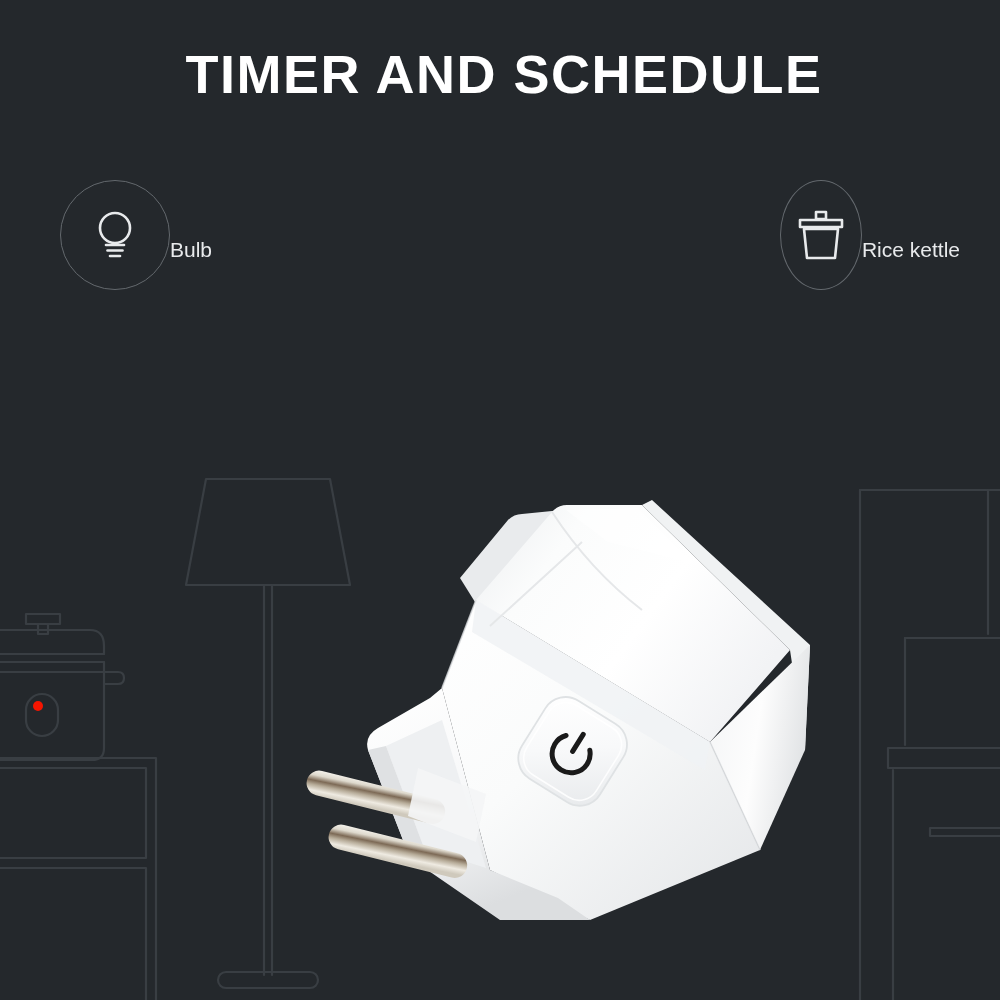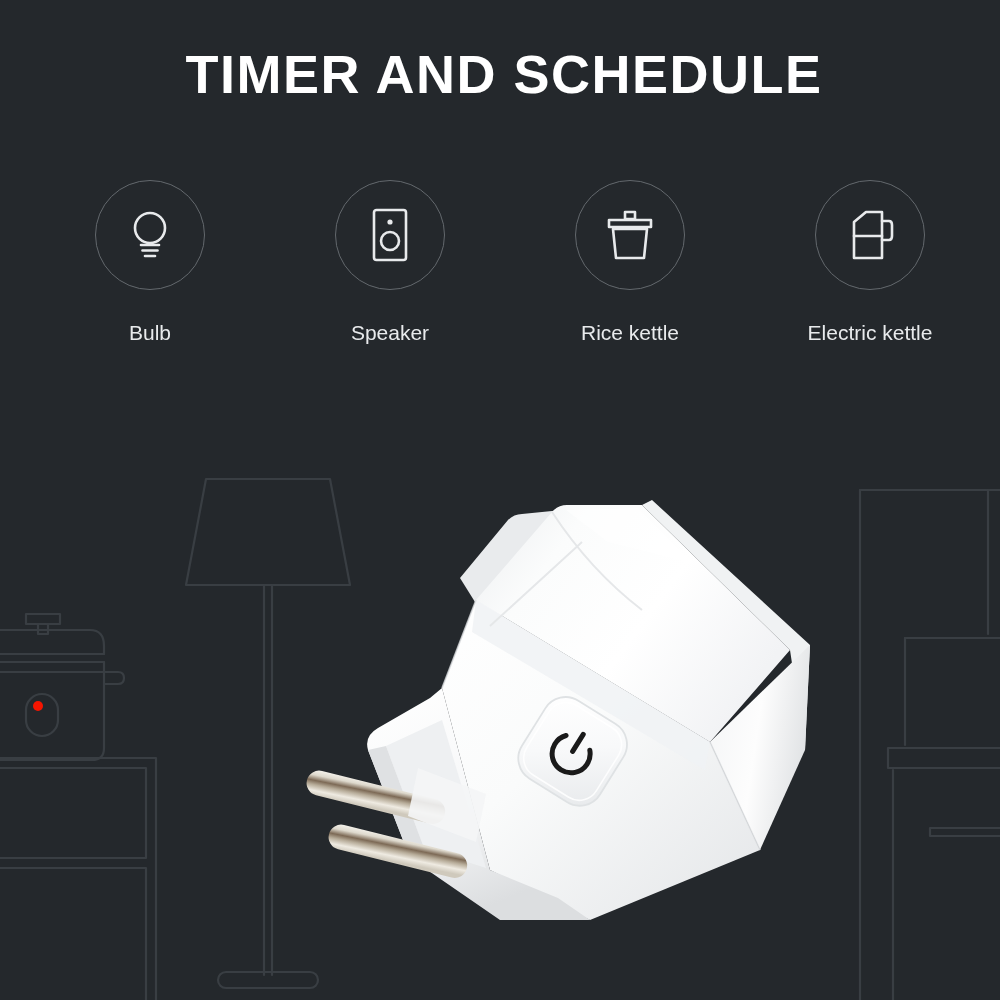--- a/index.html
+++ b/index.html
@@ -57,21 +57,21 @@
     width: 900px;
     height: 180px;
     display: flex;
     justify-content: space-between;
     align-items: flex-start;
   }
 
   .feature {
     width: 180px;
     display: flex;
-    flex-direction: column;
+    flex-direction: row;
     align-items: center;
   }
 
   .feature-circle {
     width: 110px;
     height: 110px;
     border-radius: 50%;
     border: 1px solid #63686d;
     display: flex;
     align-items: center;
@@ -167,59 +167,35 @@
             <circle cx="24" cy="22" r="15"></circle>
             <path d="M15 39 L33 39"></path>
             <path d="M16.5 44.5 L31.5 44.5"></path>
             <path d="M19 50 L29 50"></path>
           </svg>
         </span>
       </div>
       <div class="feature-label">Bulb</div>
     </div>
 
-    <div class="feature">
-      <div class="feature-circle">
-        <span>
-          <svg width="44" height="58" viewBox="0 0 44 58" fill="none" stroke="#e8eaec" stroke-width="2.6" stroke-linecap="round" stroke-linejoin="round">
-            <rect x="6" y="4" width="32" height="50" rx="2.5"></rect>
-            <circle cx="22" cy="16" r="2.6" fill="#e8eaec" stroke="none"></circle>
-            <circle cx="22" cy="35" r="9"></circle>
-          </svg>
-        </span>
-      </div>
-      <div class="feature-label">Speaker</div>
-    </div>
 
     <div class="feature">
       <div class="feature-circle">
         <span>
           <svg width="52" height="54" viewBox="0 0 52 54" fill="none" stroke="#e8eaec" stroke-width="2.6" stroke-linecap="round" stroke-linejoin="round">
             <path d="M21 4 L31 4 L31 11 L21 11 Z"></path>
             <path d="M5 12 L47 12 L47 19 L5 19 Z"></path>
             <path d="M9 21 L43 21 L40 50 L12 50 Z"></path>
           </svg>
         </span>
       </div>
       <div class="feature-label">Rice kettle</div>
     </div>
 
 
-    <div class="feature">
-      <div class="feature-circle">
-        <span>
-          <svg width="52" height="54" viewBox="0 0 52 54" fill="none" stroke="#e8eaec" stroke-width="2.6" stroke-linecap="round" stroke-linejoin="round">
-            <path d="M10 14 L22 4 L38 4 L38 50 L10 50 Z"></path>
-            <path d="M10 28 L38 28"></path>
-            <path d="M38 13 L45 13 Q48 13 48 17 L48 28 Q48 32 45 32 L38 32"></path>
-          </svg>
-        </span>
-      </div>
-      <div class="feature-label">Electric kettle</div>
-    </div>
 
   </div>
 
   <div class="product">
     <svg width="560" height="470" viewBox="0 0 560 470">
       <defs>
         <linearGradient id="bodyTop" x1="0" y1="0" x2="1" y2="0.55">
           <stop offset="0%" stop-color="#eceef0"></stop>
           <stop offset="28%" stop-color="#fbfcfc"></stop>
           <stop offset="62%" stop-color="#ffffff"></stop>

